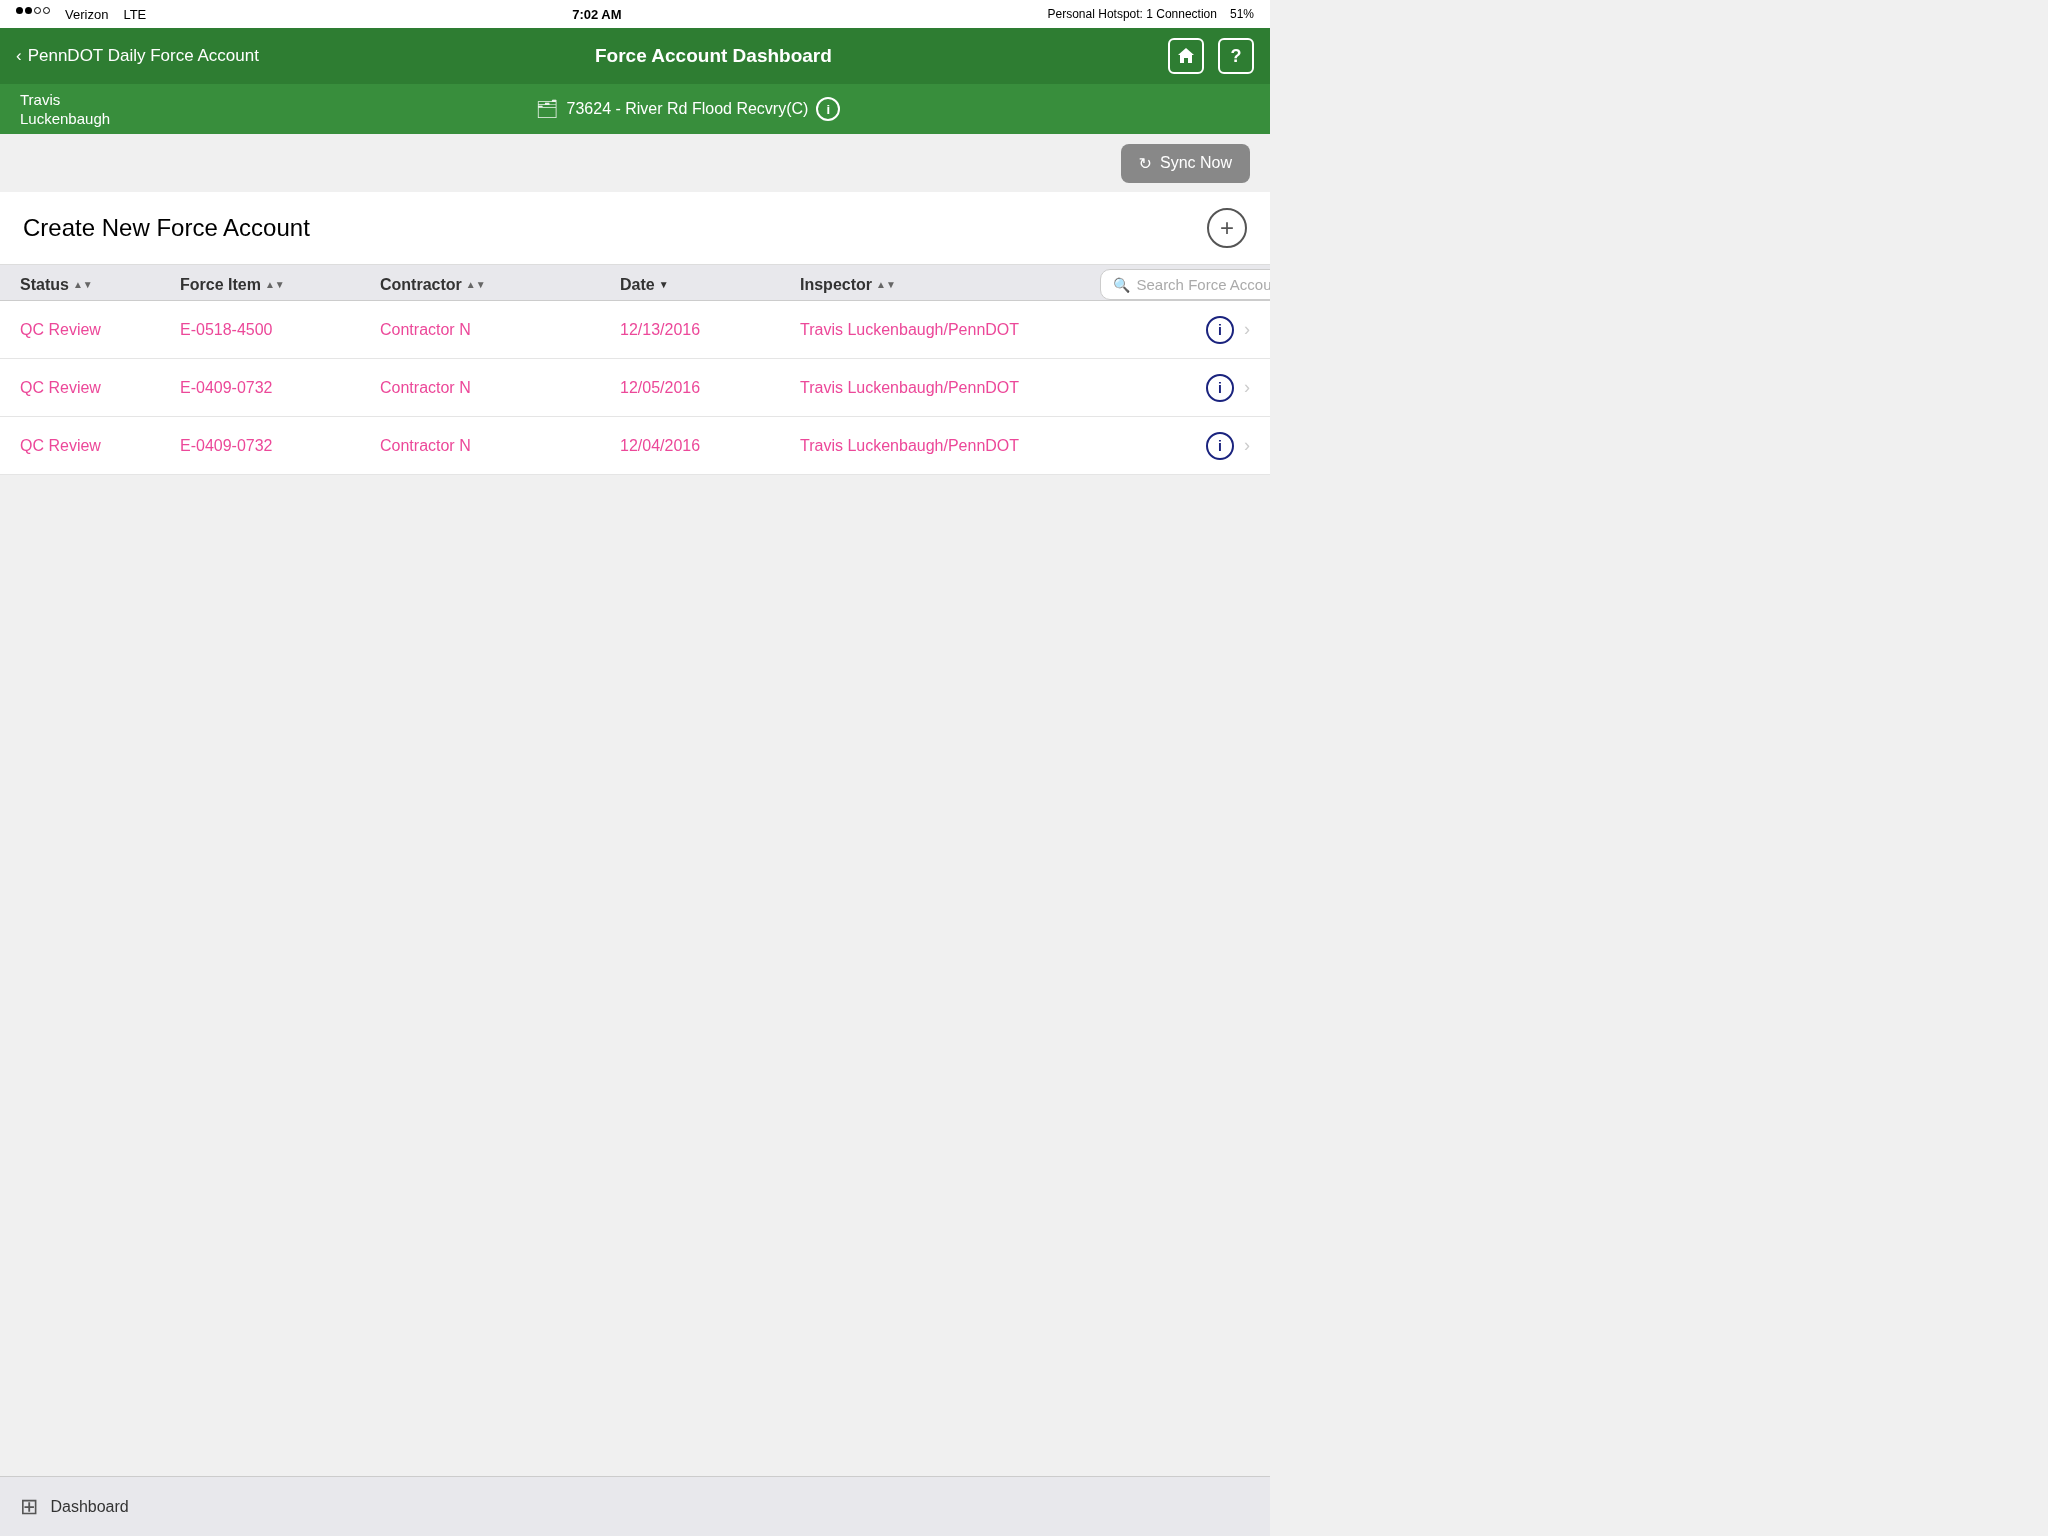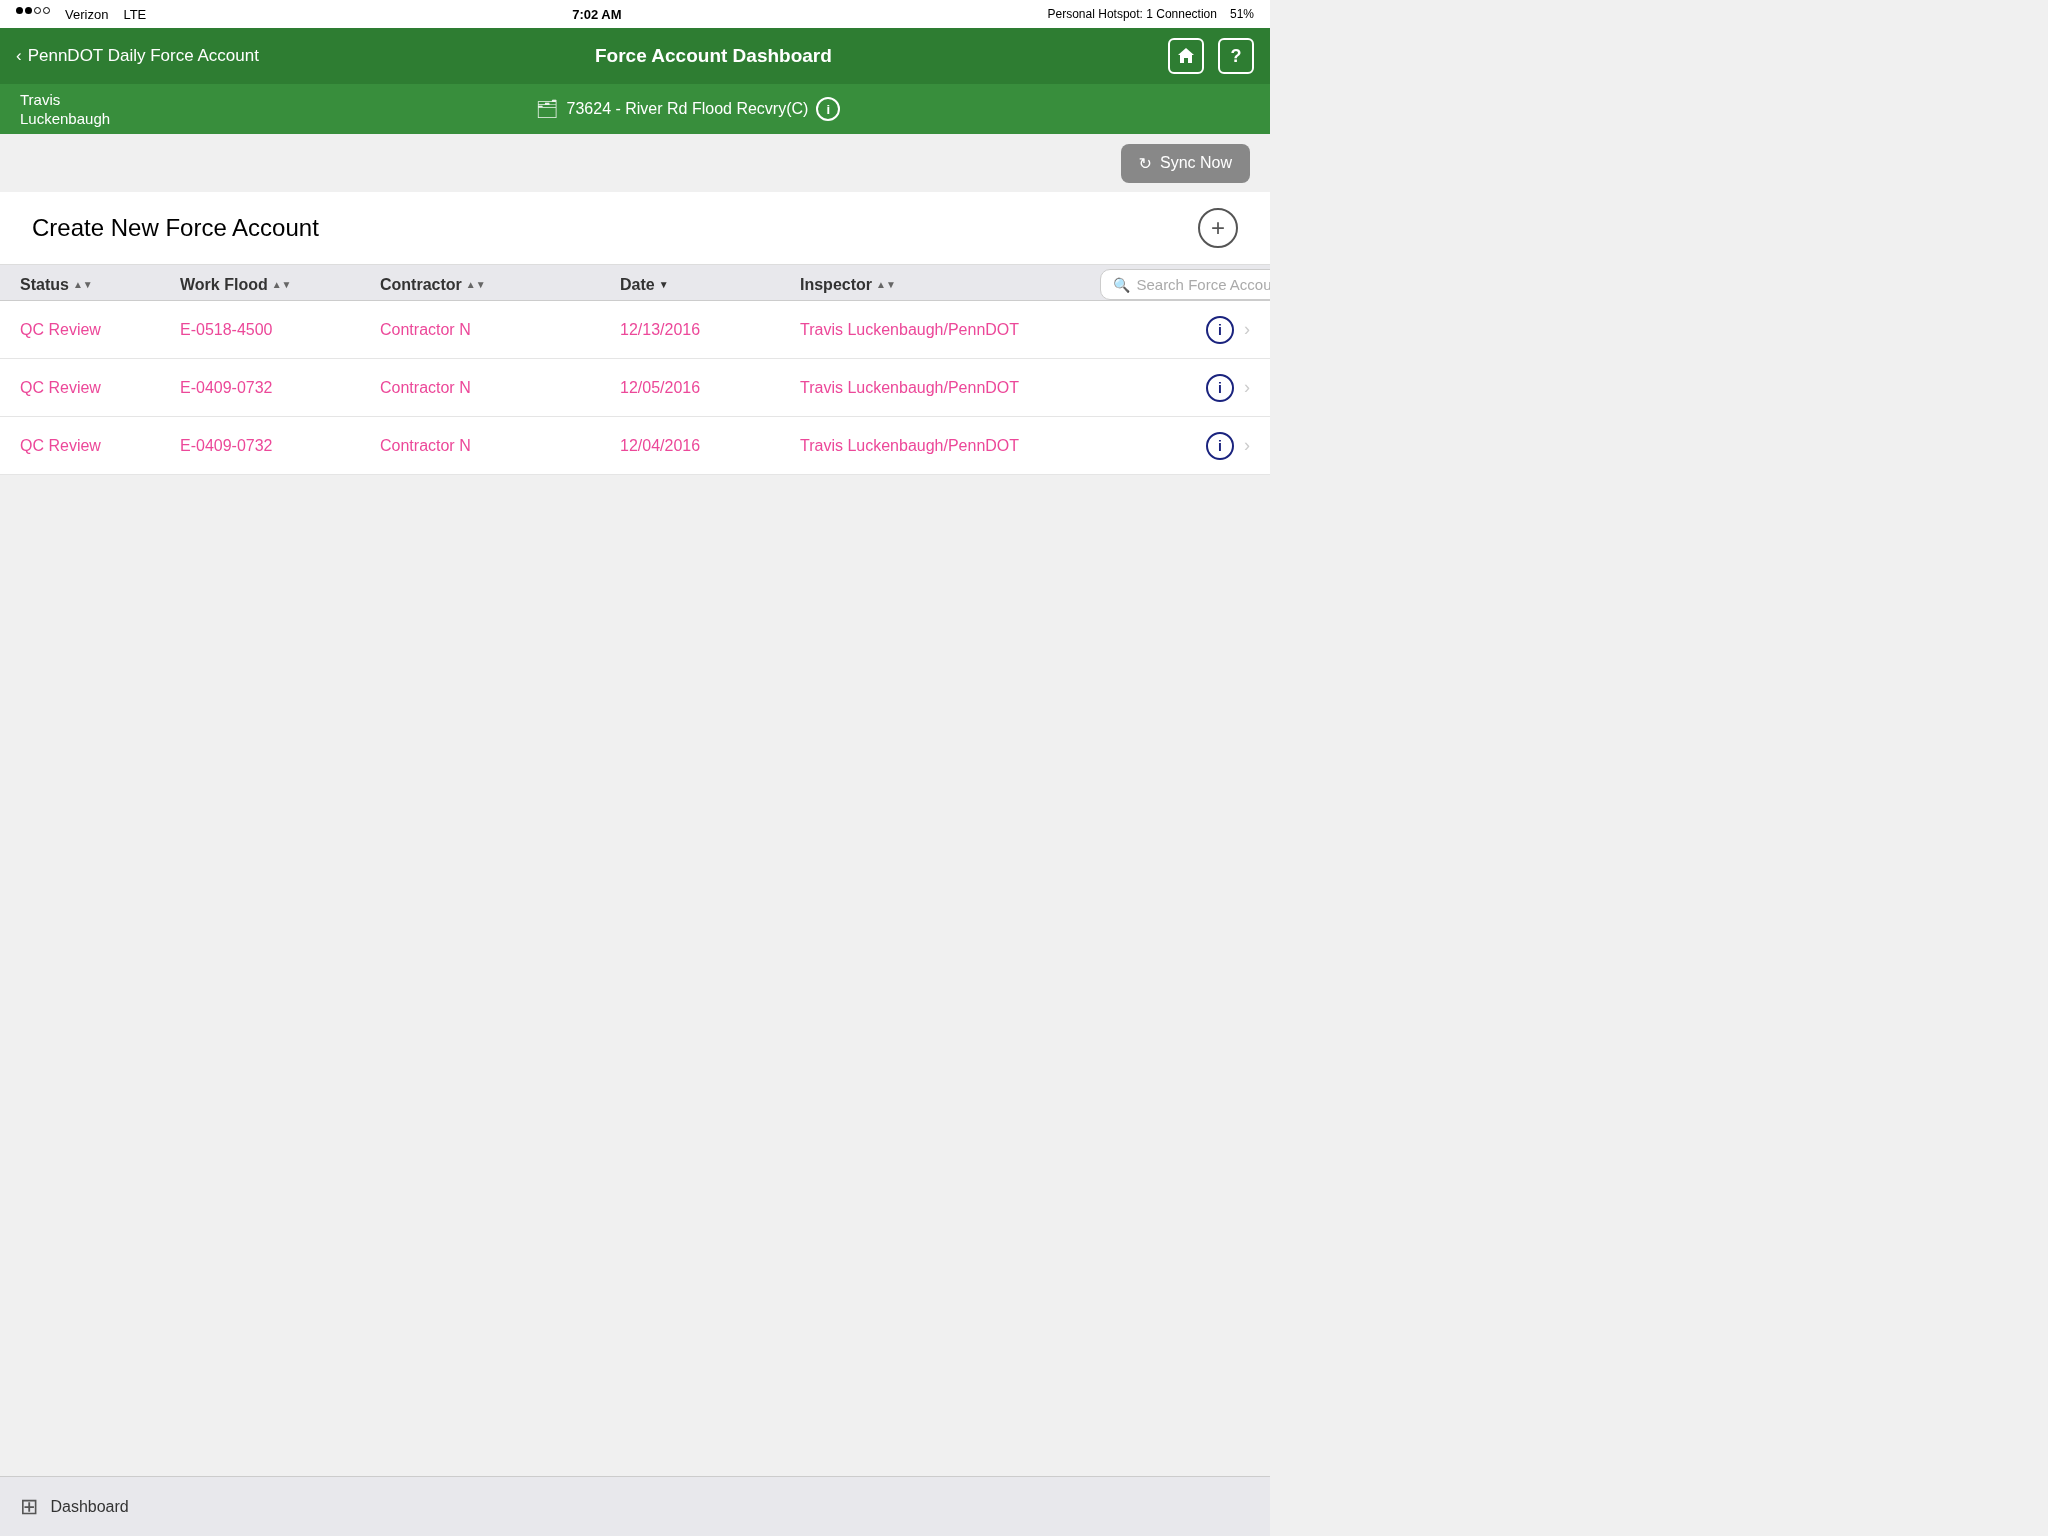--- a/index.html
+++ b/index.html
@@ -120,21 +120,21 @@
       gap: 8px;
       cursor: pointer;
     }
 
     
     .create-section {
       background: #fff;
       display: flex;
       justify-content: space-between;
       align-items: center;
-      padding: 16px 32px;
+      padding: 16px 23px;
       border-bottom: 1px solid #ddd;
     }
     .create-title { font-size: 24px; font-weight: 400; color: #000; }
     .add-btn {
       width: 40px; height: 40px;
       border: 2px solid #555;
       border-radius: 50%;
       display: flex; align-items: center; justify-content: center;
       font-size: 24px; color: #555; cursor: pointer;
       background: transparent;
@@ -311,21 +311,21 @@
 </div>
 
 <div class="table-container">
 
   <div class="table-header">
     <div class="col-header">
       <span>Status</span>
       <span class="sort-icon">▲▼</span>
     </div>
     <div class="col-header">
-      <span>Work Flood</span>
+      <span>Force Item</span>
       <span class="sort-icon">▲▼</span>
     </div>
     <div class="col-header">
       <span>Contractor</span>
       <span class="sort-icon">▲▼</span>
     </div>
     <div class="col-header">
       <span>Date</span>
       <span class="sort-icon active-down">▼</span>
     </div>

